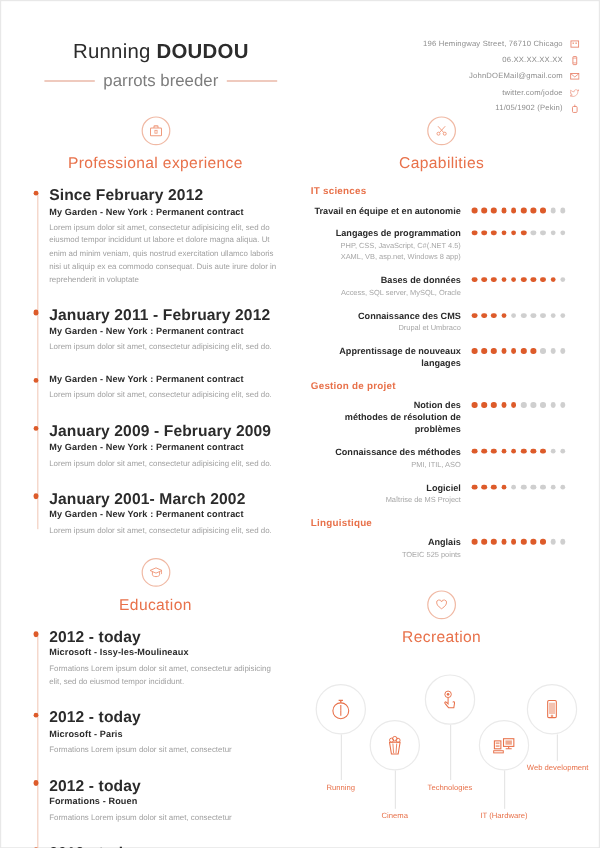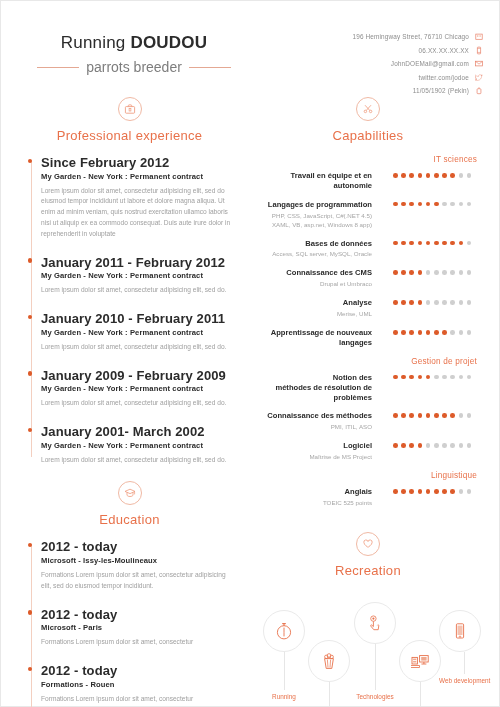--- a/index.html
+++ b/index.html
@@ -60,24 +60,24 @@
   .tl-item{position:relative;margin-bottom:15px;}
   .tl-item:before{
     content:"";position:absolute;left:-13.5px;top:3.5px;
     width:4.5px;height:4.5px;border-radius:50%;background:#dd5b2a;
   }
   .tl-date{font-size:13px;font-weight:bold;color:#2b2b2b;letter-spacing:.1px;}
   .tl-place{font-size:7.6px;font-weight:bold;color:#2b2b2b;margin-top:1.5px;letter-spacing:.1px;}
   .tl-desc{font-size:6.6px;color:#a0a0a0;line-height:1.65;margin-top:5px;}
   
   .skill-group-title{
-    text-align:right;font-size:8.2px;color:#e8714a;font-weight:normal;
+    text-align:left;font-size:8.2px;color:#e8714a;font-weight:bold;
     margin:4px 0 7px 0;letter-spacing:.2px;
   }
-  .skill{display:flex;align-items:flex-start;margin-bottom:9px;gap:12px;}
+  .skill{display:flex;align-items:flex-start;margin-bottom:9px;}
   .skill-labels{flex:1;text-align:right;padding-right:9px;}
   .skill-name{font-size:7.6px;font-weight:bold;color:#2b2b2b;line-height:1.3;}
   .skill-sub{font-size:6.2px;color:#a6a6a6;line-height:1.45;margin-top:2px;}
   .dots{flex:0 0 84px;display:flex;gap:3.6px;padding-top:2px;}
   .dot{width:4.6px;height:4.6px;border-radius:50%;background:#cfcfcf;}
   .dot.on{background:#dd5b2a;}
   
   .rec-wrap{position:relative;height:150px;margin-top:6px;}
   .rec-node{position:absolute;text-align:center;}
   .rec-bub{
@@ -169,21 +169,20 @@
         <div class="tl-date">Since February 2012</div>
         <div class="tl-place">My Garden - New York : Permanent contract</div>
         <div class="tl-desc">Lorem ipsum dolor sit amet, consectetur adipisicing elit, sed do eiusmod tempor incididunt ut labore et dolore magna aliqua. Ut enim ad minim veniam, quis nostrud exercitation ullamco laboris nisi ut aliquip ex ea commodo consequat. Duis aute irure dolor in reprehenderit in voluptate</div>
       </div>
       <div class="tl-item">
         <div class="tl-date">January 2011 - February 2012</div>
         <div class="tl-place">My Garden - New York : Permanent contract</div>
         <div class="tl-desc">Lorem ipsum dolor sit amet, consectetur adipisicing elit, sed do.</div>
       </div>
       <div class="tl-item">
-        <div class="tl-date">January 2010 - February 2011</div>
         <div class="tl-place">My Garden - New York : Permanent contract</div>
         <div class="tl-desc">Lorem ipsum dolor sit amet, consectetur adipisicing elit, sed do.</div>
       </div>
       <div class="tl-item">
         <div class="tl-date">January 2009 - February 2009</div>
         <div class="tl-place">My Garden - New York : Permanent contract</div>
         <div class="tl-desc">Lorem ipsum dolor sit amet, consectetur adipisicing elit, sed do.</div>
       </div>
       <div class="tl-item">
         <div class="tl-date">January 2001- March 2002</div>
@@ -293,38 +292,20 @@
             <span class="dot on"></span>
             <span class="dot on"></span>
             <span class="dot on"></span>
             <span class="dot"></span>
           </div>
         </div>
         <div class="skill">
           <div class="skill-labels">
             <div class="skill-name" style="white-space: pre-line;">Connaissance des CMS</div>
             <div class="skill-sub" style="white-space: pre-line;">Drupal et Umbraco</div>
-          </div>
-          <div class="dots">
-            <span class="dot on"></span>
-            <span class="dot on"></span>
-            <span class="dot on"></span>
-            <span class="dot on"></span>
-            <span class="dot"></span>
-            <span class="dot"></span>
-            <span class="dot"></span>
-            <span class="dot"></span>
-            <span class="dot"></span>
-            <span class="dot"></span>
-          </div>
-        </div>
-        <div class="skill">
-          <div class="skill-labels">
-            <div class="skill-name" style="white-space: pre-line;">Analyse</div>
-            <div class="skill-sub" style="white-space: pre-line;">Merise, UML</div>
           </div>
           <div class="dots">
             <span class="dot on"></span>
             <span class="dot on"></span>
             <span class="dot on"></span>
             <span class="dot on"></span>
             <span class="dot"></span>
             <span class="dot"></span>
             <span class="dot"></span>
             <span class="dot"></span>

